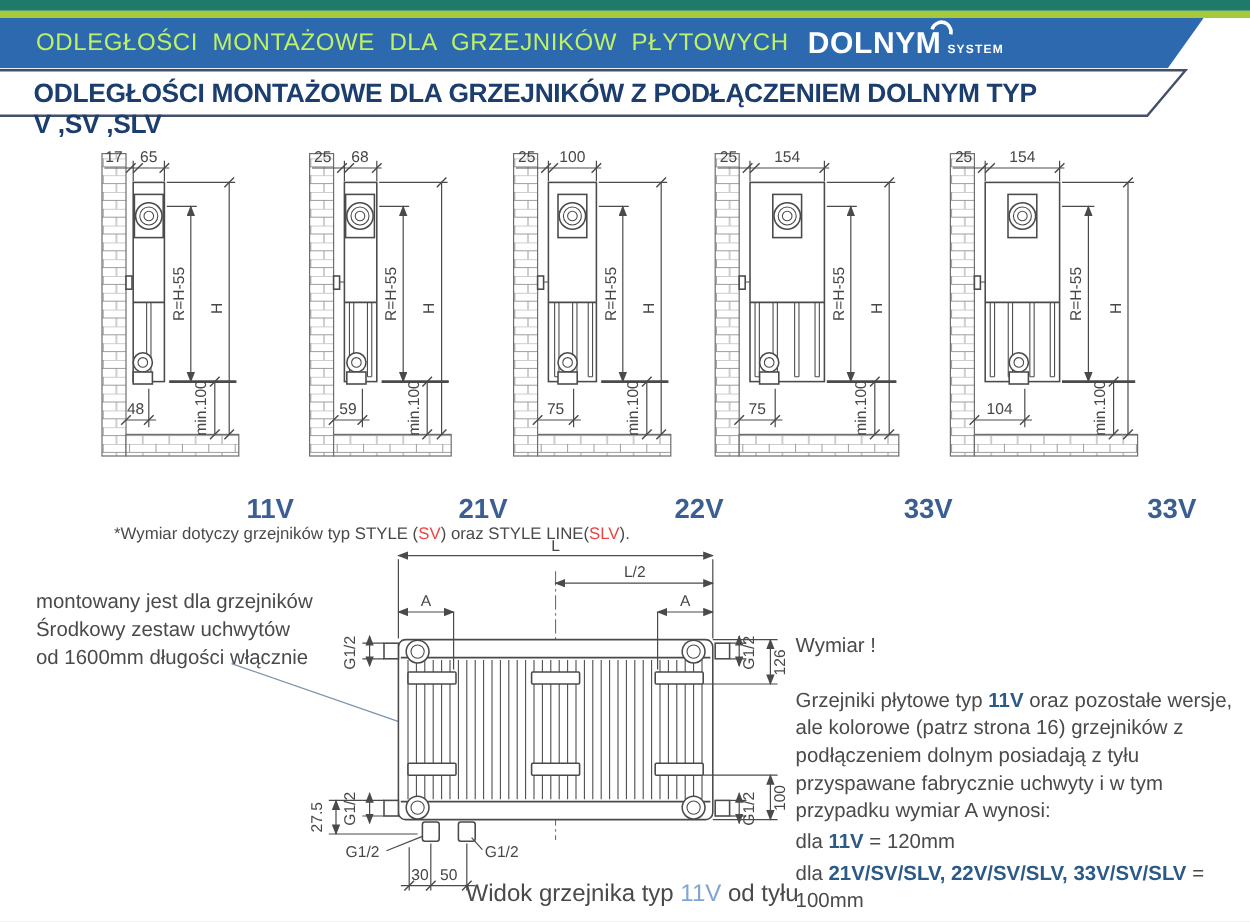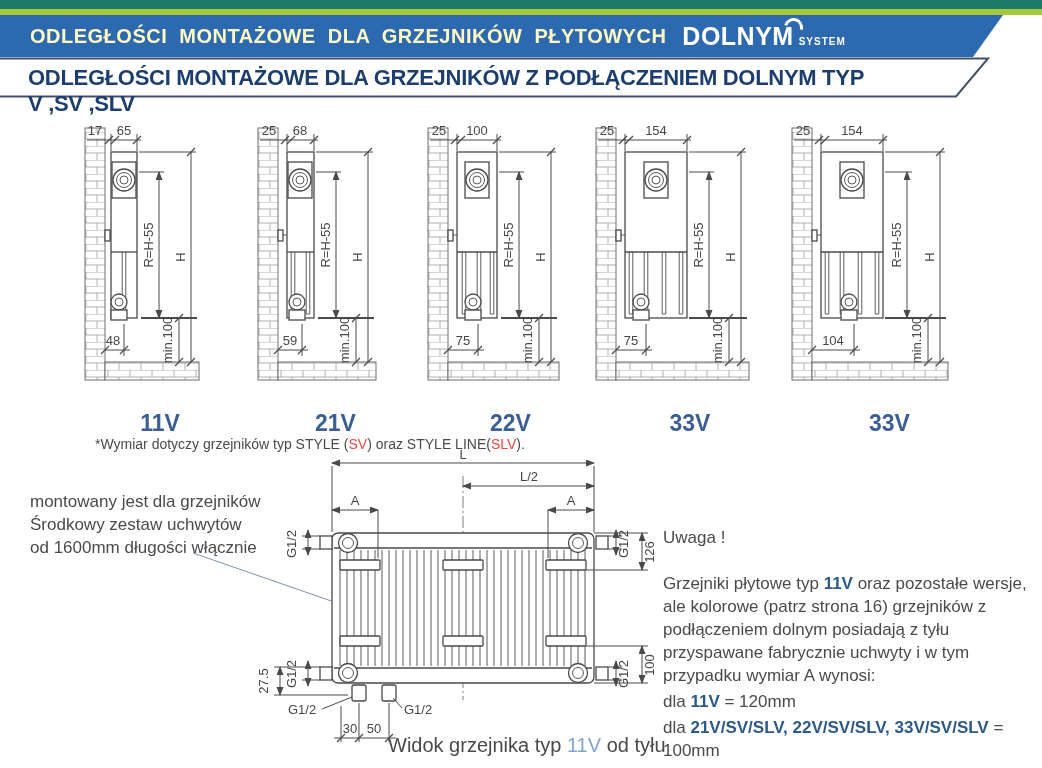--- a/index.html
+++ b/index.html
@@ -4,30 +4,30 @@
 <style>
   html,body{margin:0;padding:0;background:#e8e8e8;}
   .page{position:relative;width:1042px;height:768px;background:#fff;overflow:hidden;
         font-family:"Liberation Sans",sans-serif;color:#4a4a4a;}
   
   .strip-teal{position:absolute;left:0;top:0;width:1042px;height:9px;background:#1e7a69;}
   .strip-lime{position:absolute;left:0;top:9px;width:1042px;height:6px;background:#a6c93c;}
   .banner-blue{position:absolute;left:0;top:15px;width:1042px;height:42px;background:#2d69af;
      clip-path:polygon(0 0,1003px 0,973px 100%,0 100%);
      display:flex;align-items:center;padding-left:30px;box-sizing:border-box;}
-  .banner-blue .title{color:#fef9c3;font-size:20px;font-weight:bold;letter-spacing:.5px;white-space:pre;}
+  .banner-blue .title{color:#bef264;font-size:20px;font-weight:normal;letter-spacing:.5px;white-space:pre;}
   .brand{color:#fff;font-size:25px;font-weight:bold;margin-left:16px;letter-spacing:.5px;position:relative;}
   .brand-sub{font-size:10px;font-weight:bold;letter-spacing:1px;vertical-align:baseline;}
   .swoosh{display:inline-block;width:13px;height:13px;border:3px solid #fff;border-radius:50%;
      border-left-color:transparent;border-bottom-color:transparent;transform:rotate(-30deg);
      position:relative;top:-8px;margin-left:-10px;margin-right:-4px;}
   .banner-white{position:absolute;left:0;top:57px;width:868px;height:41px;}
   .banner-white .sub{position:absolute;left:28px;top:8px;font-size:22px;font-weight:bold;color:#1c3e6e;letter-spacing:-.3px;}
   
-  .cell{position:absolute;top:104px;text-align:center;}
+  .cell{position:absolute;top:104px;text-align:right;}
   .dlabel{font-size:23px;font-weight:bold;color:#3b5f93;margin-top:2px;}
   svg .s{stroke:#4a4a4a;stroke-width:1.3;fill:none;}
   svg .sf{stroke:#4a4a4a;stroke-width:1.3;fill:#fff;}
   svg .thin{stroke:#4a4a4a;stroke-width:.9;fill:none;}
   svg .d{stroke:#4a4a4a;stroke-width:1;fill:none;}
   svg .tk{stroke:#4a4a4a;stroke-width:1.2;fill:none;}
   svg .dat{stroke:#4a4a4a;stroke-width:2.2;fill:none;}
   svg .cl{stroke:#5a5a5a;stroke-width:.8;fill:none;stroke-dasharray:12 3 2 3;}
   svg .brick{fill:url(#brick);stroke:#6e6e6e;stroke-width:1;}
   svg text{font-family:"Liberation Sans",sans-serif;fill:#474747;}
@@ -449,19 +449,19 @@
       <text class="dt ts" x="36" y="266" font-size="12.5">G1/2</text>
       <line class="d" x1="70" y1="261" x2="100" y2="249"></line>
       <text class="dt ts" x="152" y="266" font-size="12.5">G1/2</text>
       <line class="d" x1="150" y1="260" x2="141" y2="250"></line>
     </g>
   </svg>
 
   <div class="caption"><span>Widok grzejnika typ </span><span class="seg-accent-light">11V</span><span> od tyłu</span></div>
 
   <div class="right-note">
-    <div class="rn-title">Uwaga !</div>
+    <div class="rn-title">Wymiar !</div>
     <div class="rn-body"><span>Grzejniki płytowe typ </span><span class="seg-strong">11V</span><span> oraz pozostałe wersje, ale kolorowe (patrz strona 16) grzejników z podłączeniem dolnym posiadają z tyłu przyspawane fabrycznie uchwyty i w tym przypadku wymiar A wynosi:</span></div>
     <div class="rn-line"><span>dla </span><span class="seg-strong">11V</span><span> = 120mm</span></div>
     <div class="rn-line"><span>dla </span><span class="seg-strong">21V/SV/SLV, 22V/SV/SLV, 33V/SV/SLV</span><span> = 100mm</span></div>
   </div>
 
 </div>
 
 </body></html>

